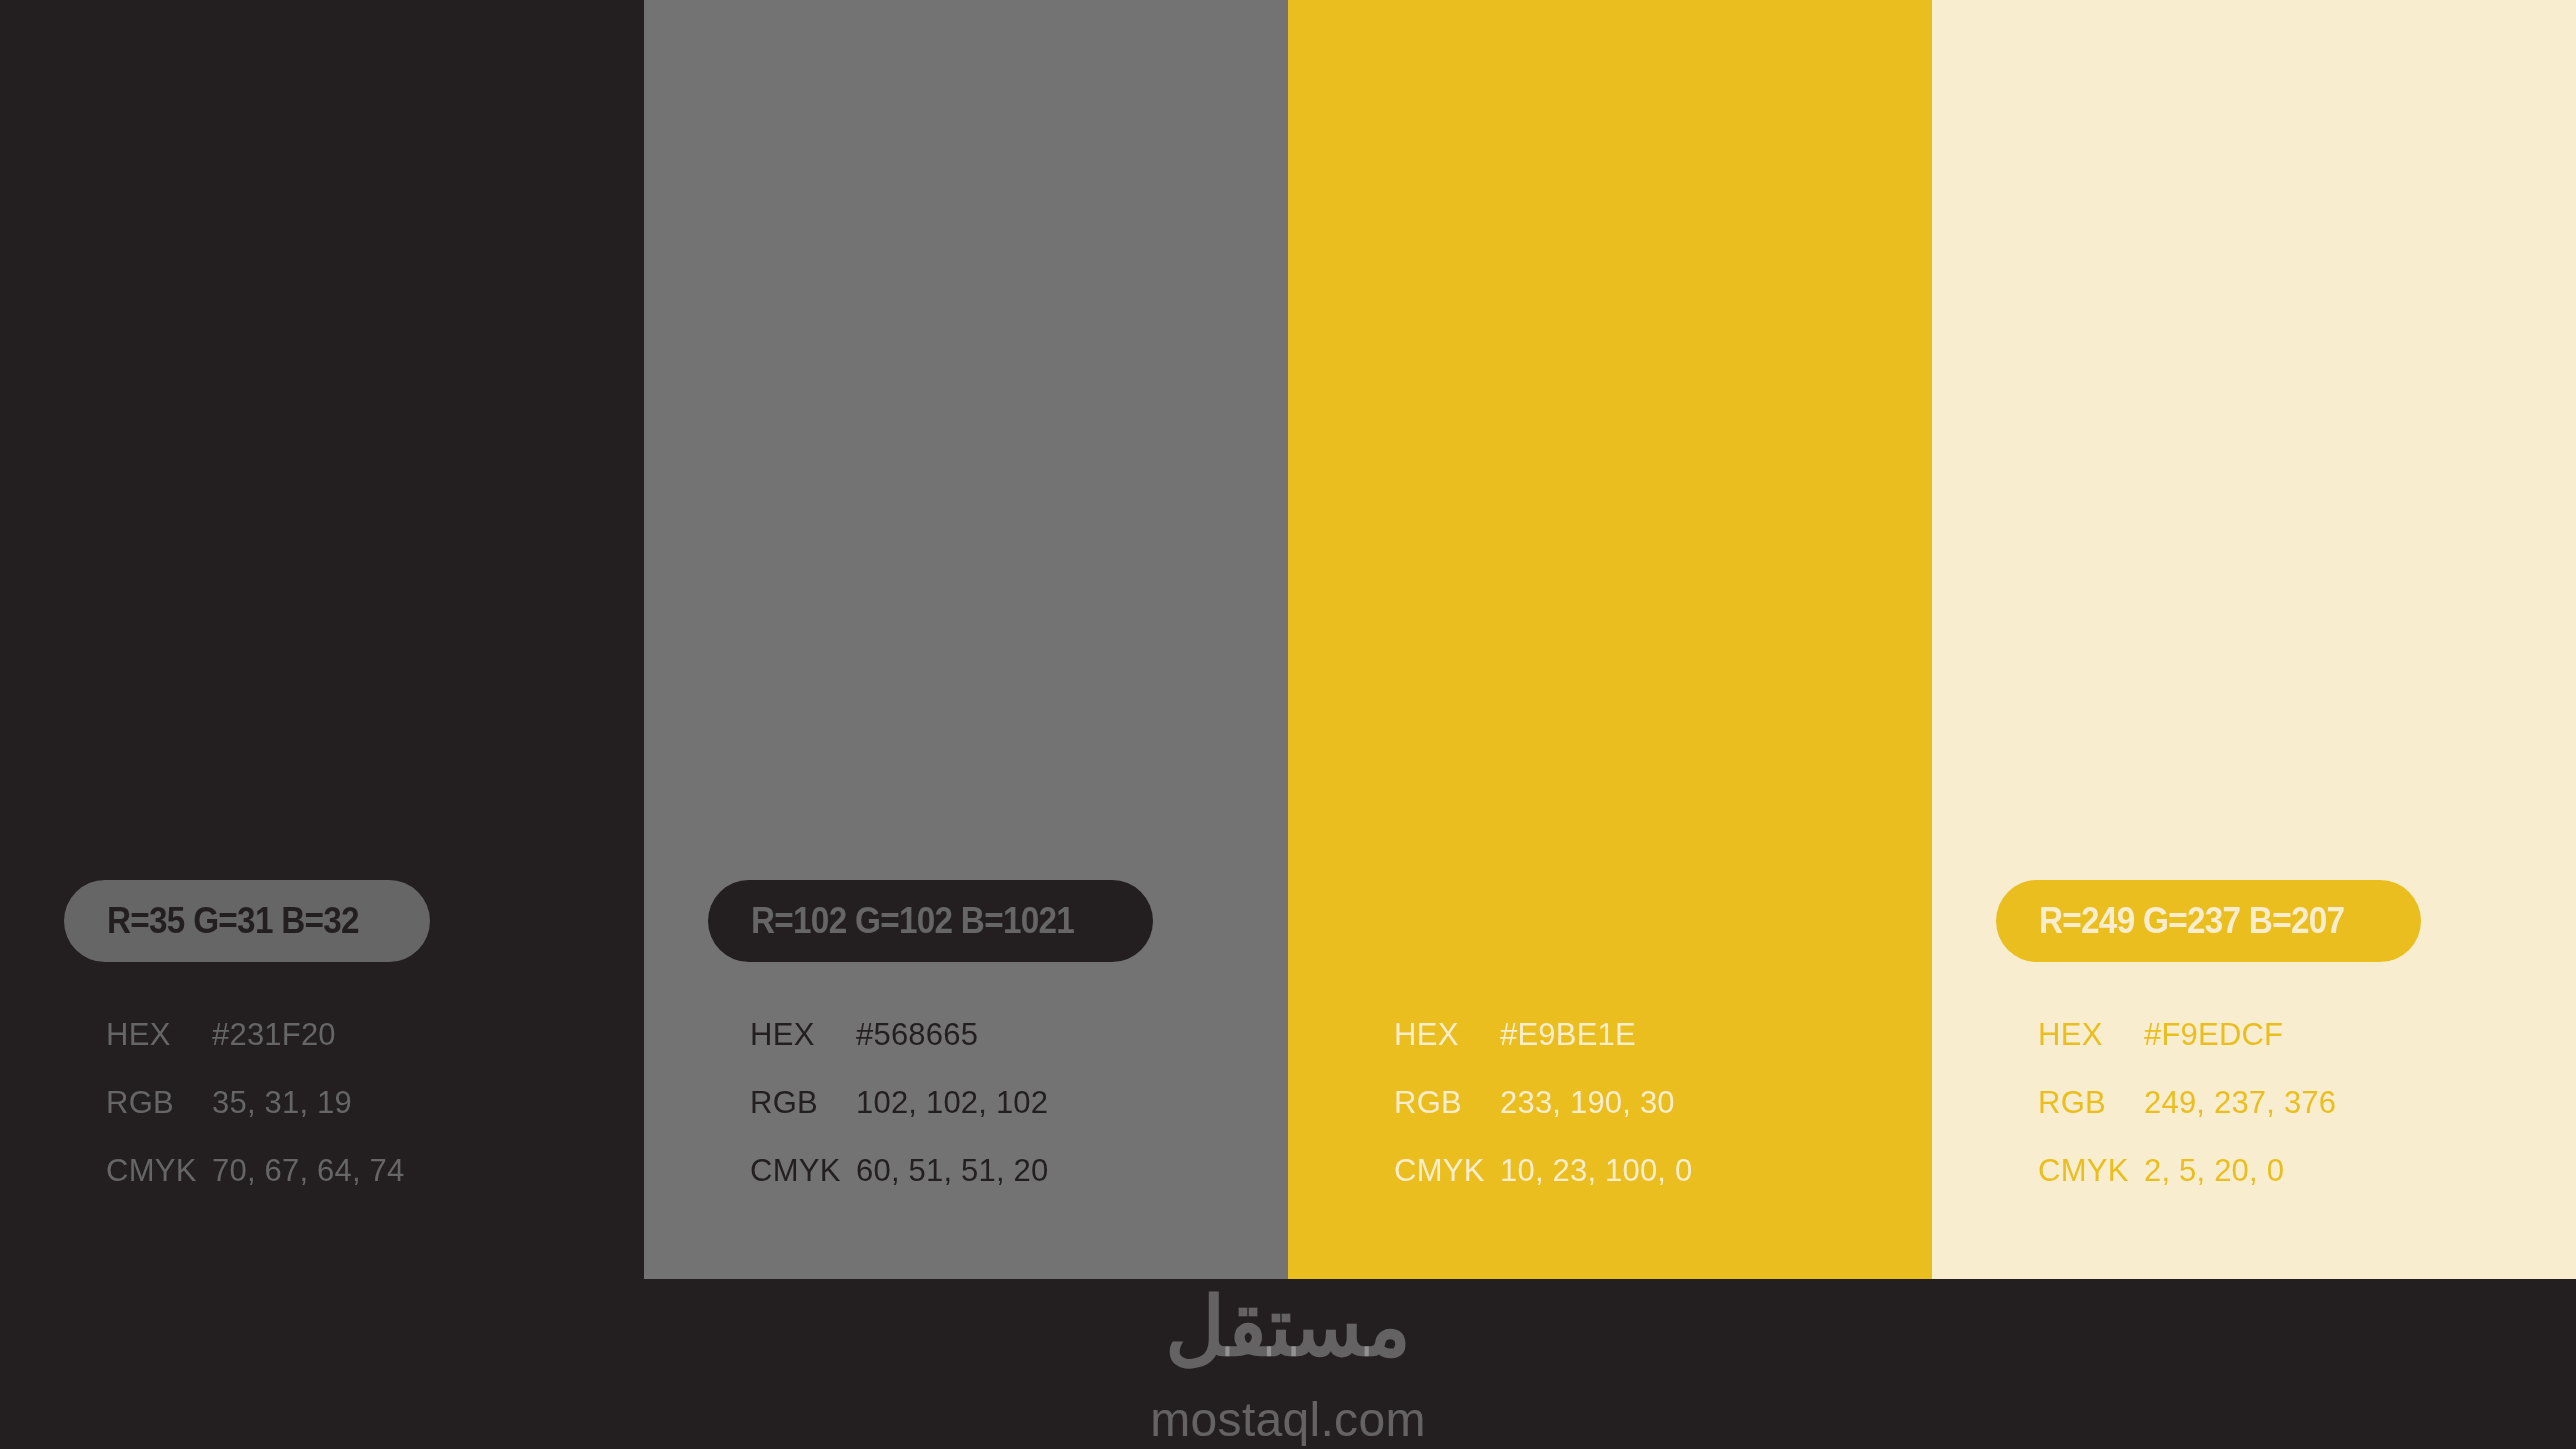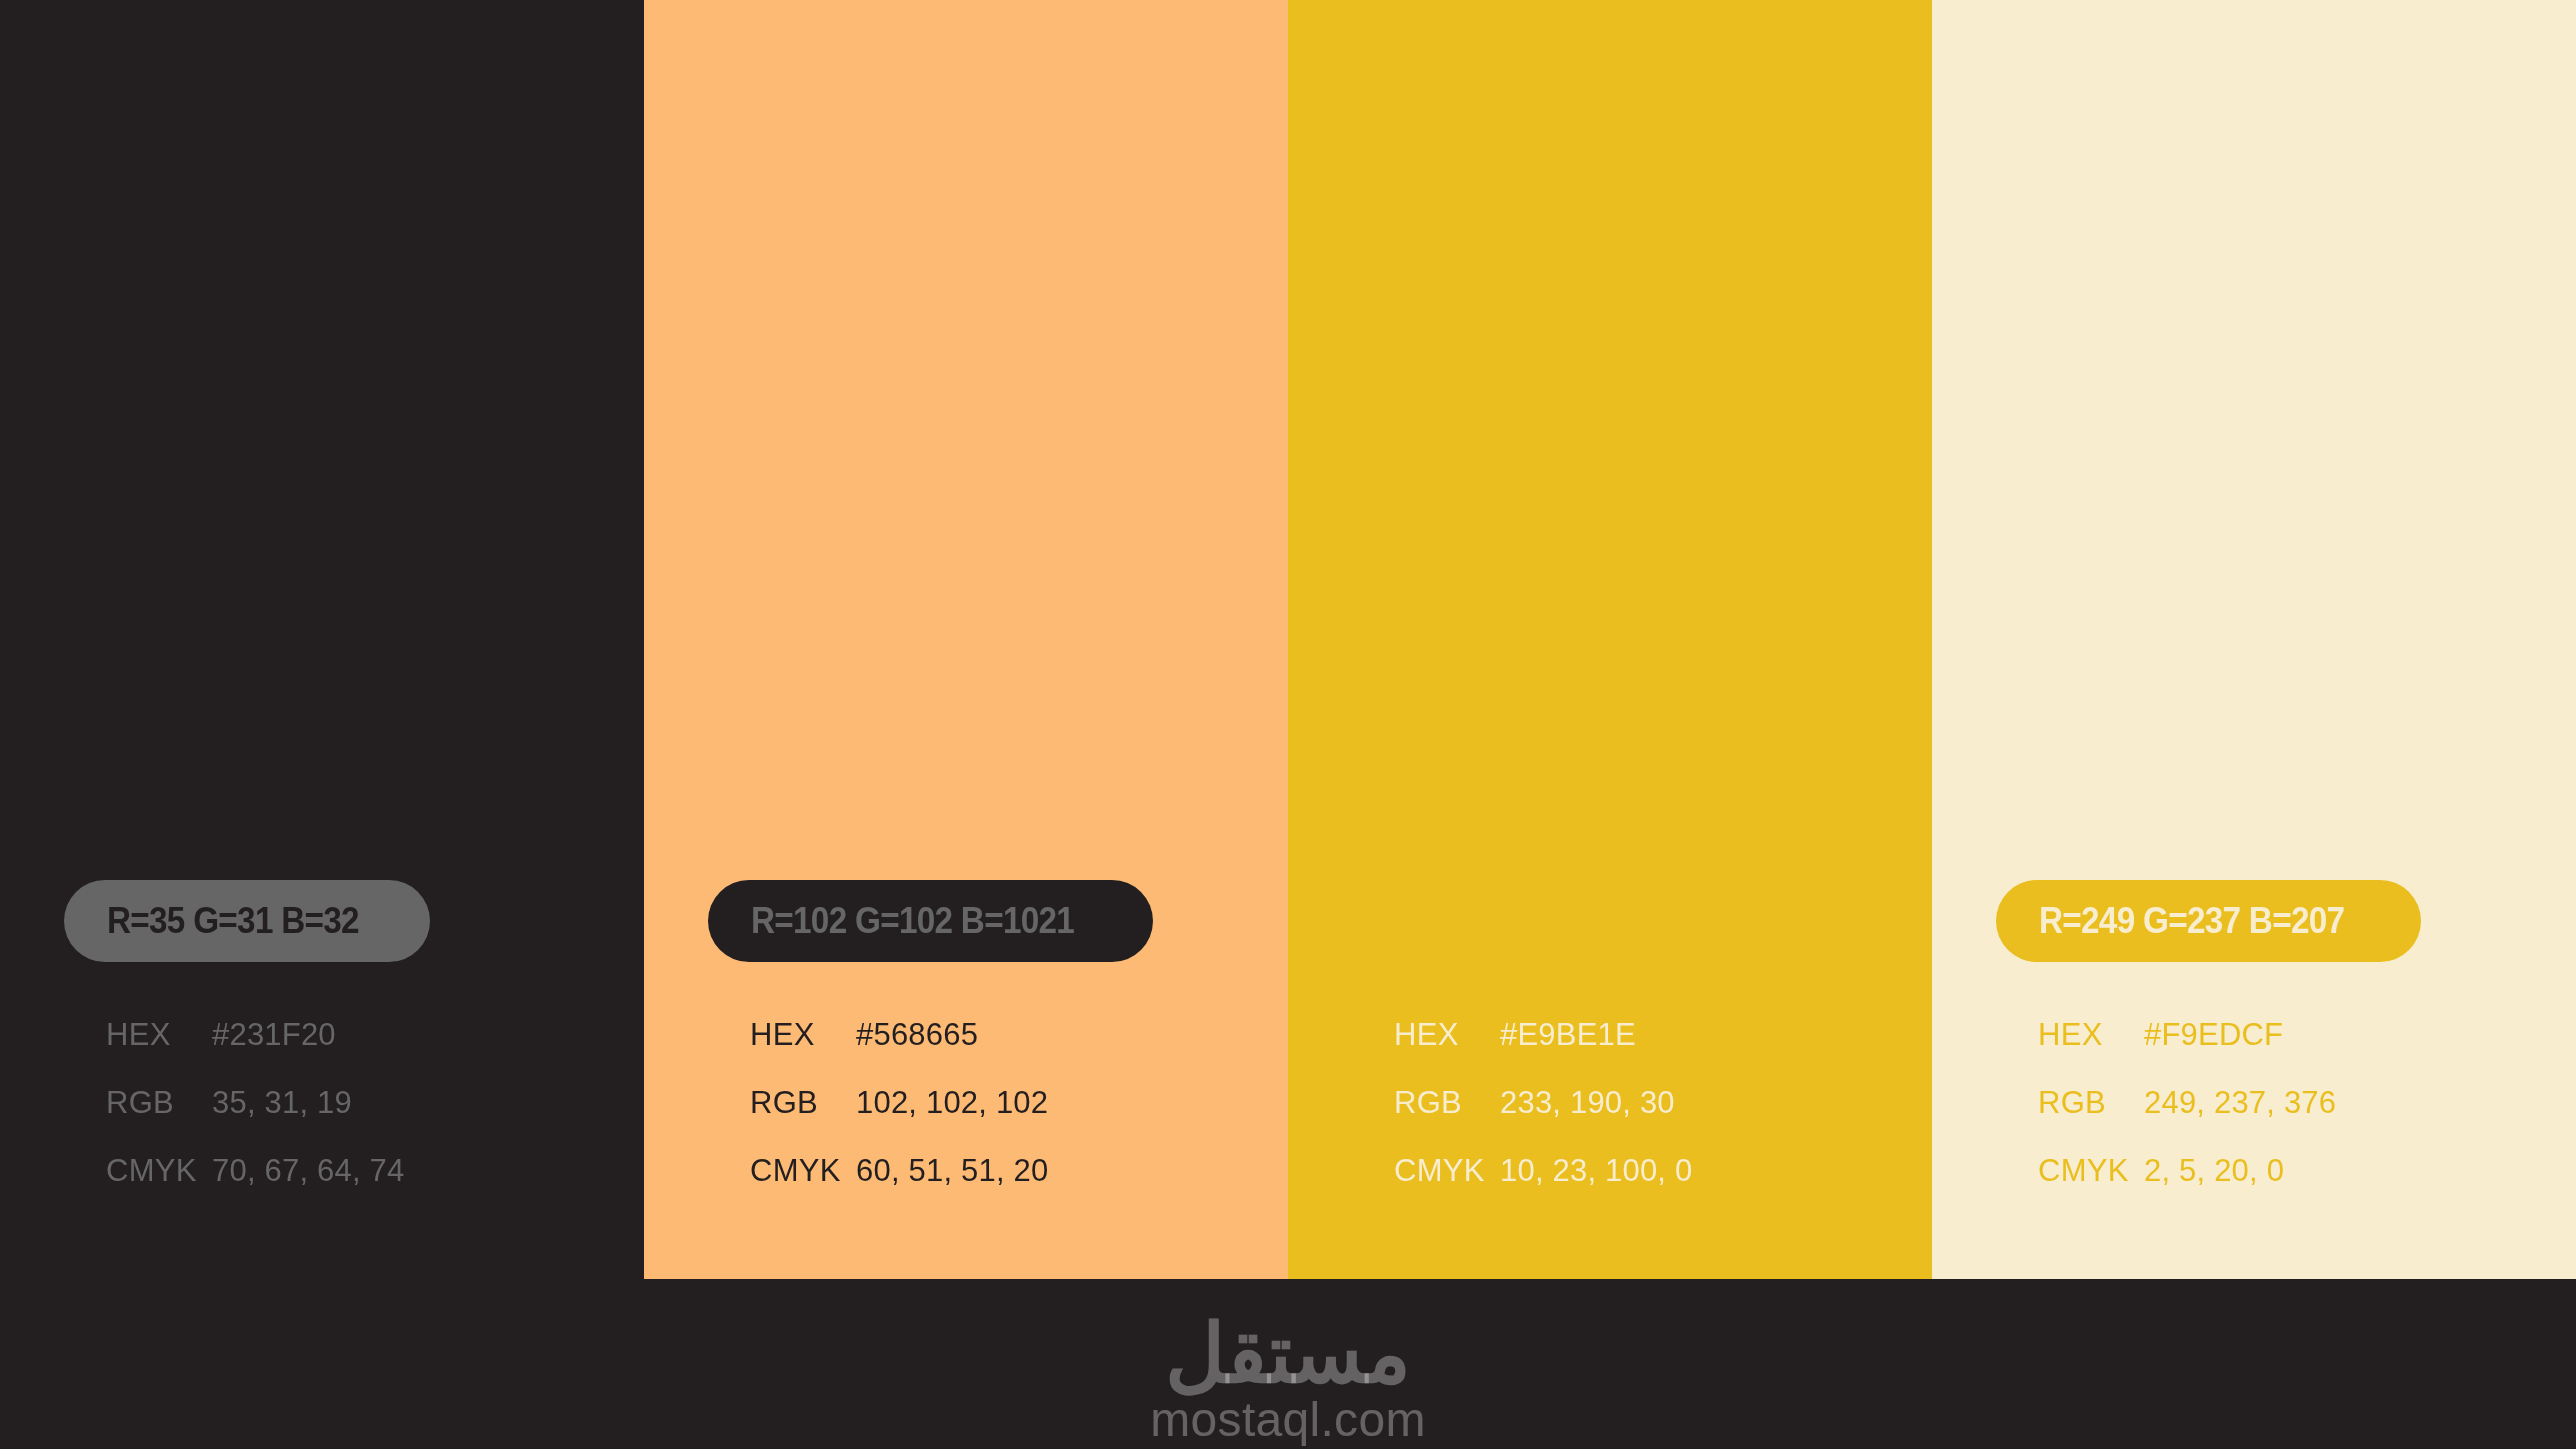--- a/index.html
+++ b/index.html
@@ -77,20 +77,21 @@
     position:absolute;
     left:0; right:0;
     bottom:5.2px;
     height:155px;
     display:flex;
     flex-direction:column;
     align-items:center;
     justify-content:flex-end;
     pointer-events:none;
     z-index:5;
+    gap:27px;
   }
   .wm-arabic {
     font-size:82px;
     line-height:1;
     color:rgba(255,255,255,0.30);
     font-weight:bold;
     direction:rtl;
     margin-bottom:1.3px;
   }
   .wm-domain {
@@ -119,21 +120,21 @@
         <span class="spec-label">RGB</span>
         <span class="spec-value">35, 31, 19</span>
       </div>
       <div class="spec-row">
         <span class="spec-label">CMYK</span>
         <span class="spec-value">70, 67, 64, 74</span>
       </div>
     </div>
   </div>
 
-  <div class="swatch-column" style="background: #fdba74; color: rgb(35, 31, 32);">
+  <div class="swatch-column" style="background: #737373; color: rgb(35, 31, 32);">
     <div class="swatch-info">
       <div class="rgb-pill" style="background: rgb(35, 31, 32); color: rgb(102, 102, 102);">
         <span class="rgb-pill-text">R=102 G=102 B=1021</span>
       </div>
       <div class="spec-row">
         <span class="spec-label">HEX</span>
         <span class="spec-value">#568665</span>
       </div>
       <div class="spec-row">
         <span class="spec-label">RGB</span>

